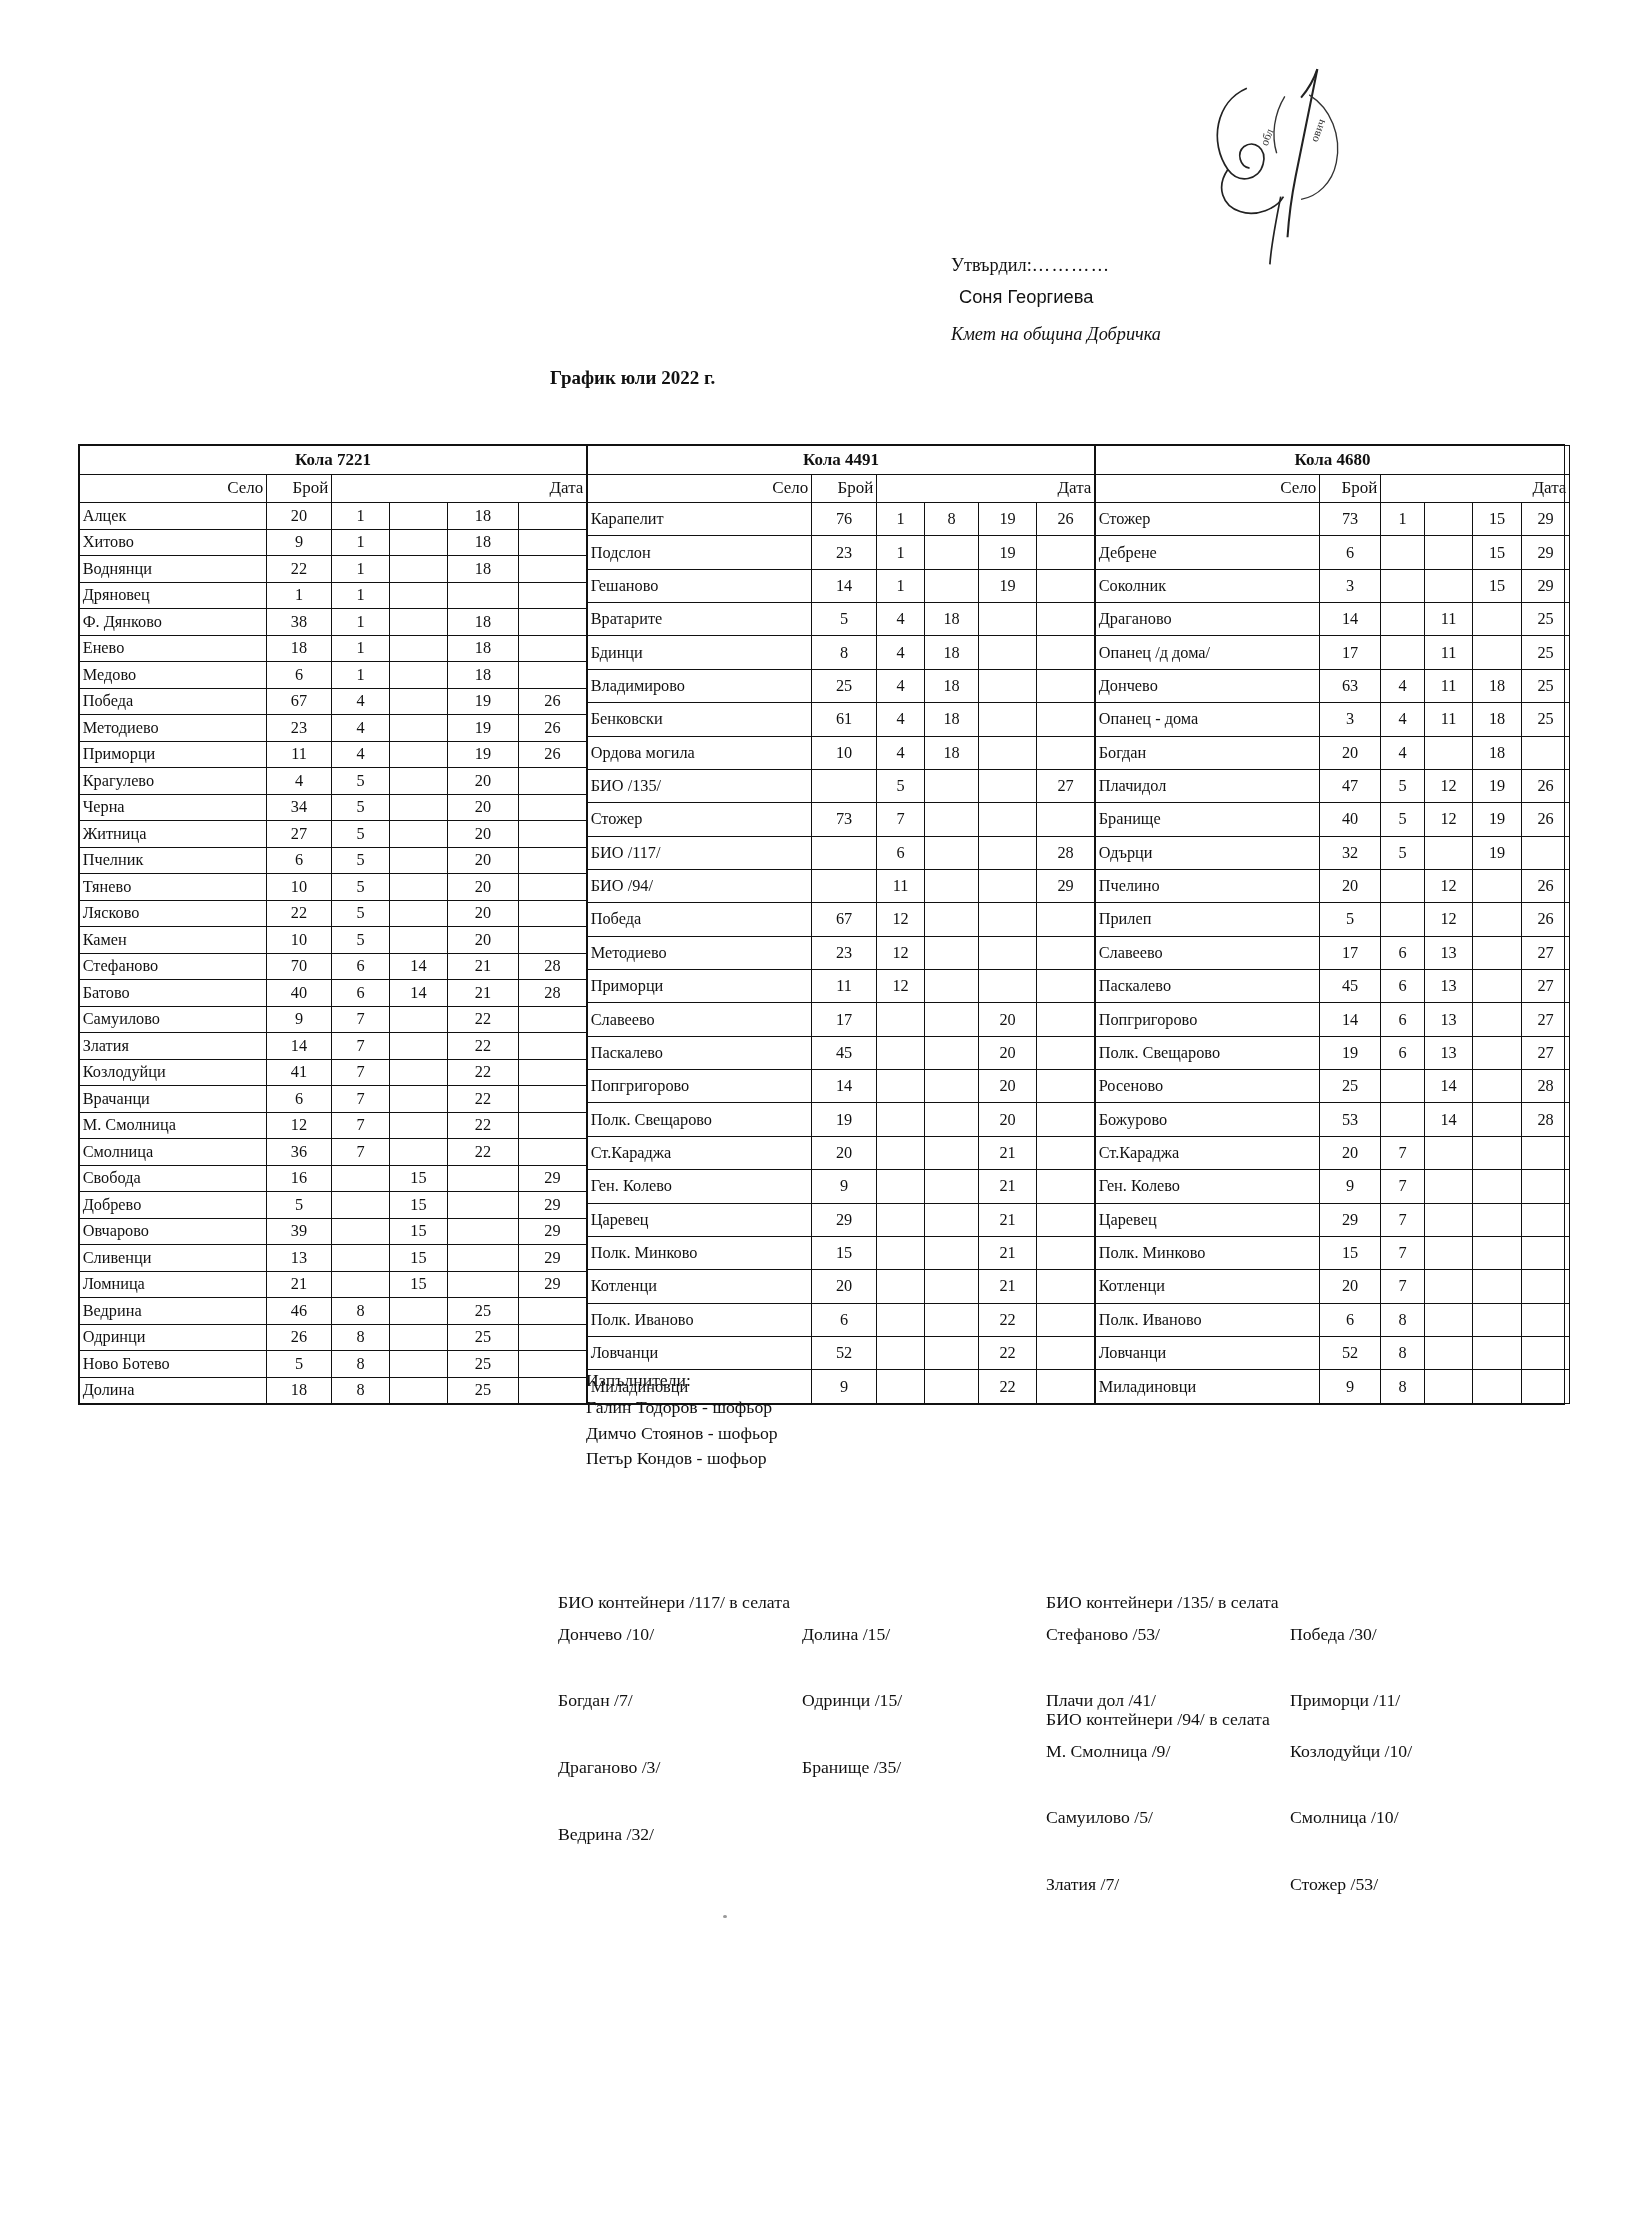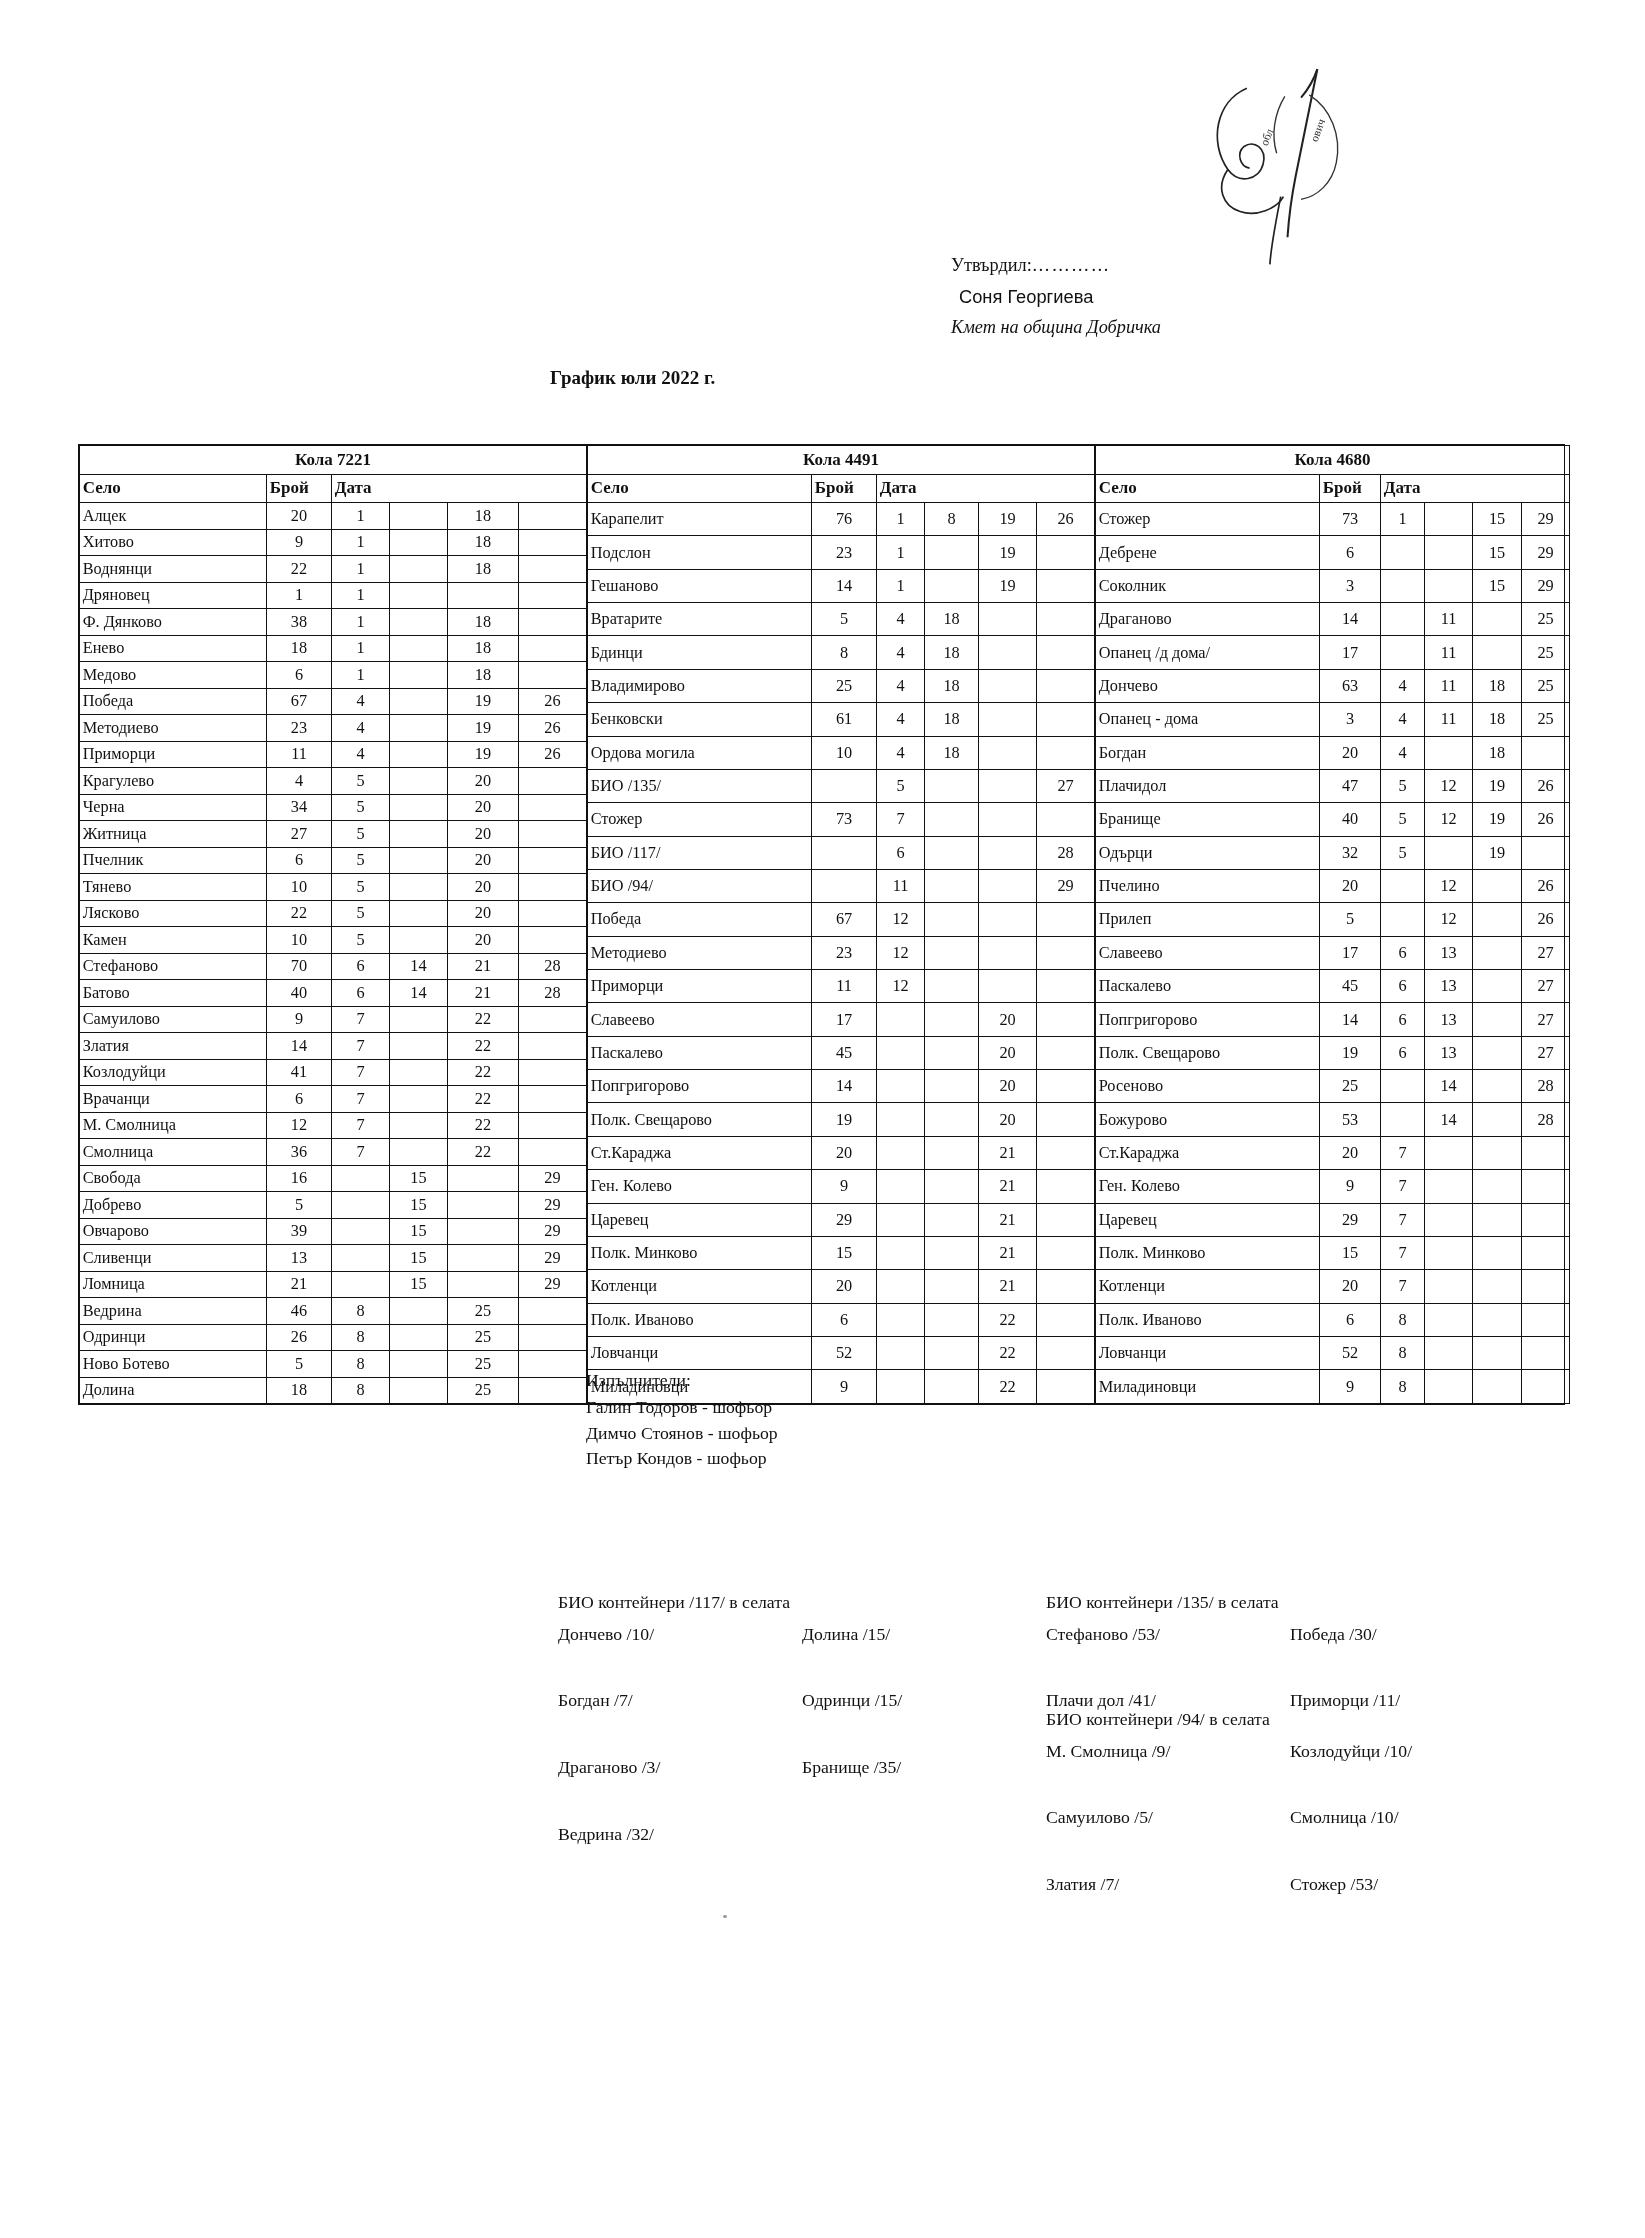--- a/index.html
+++ b/index.html
@@ -36,21 +36,21 @@
   .approve-dots {
     letter-spacing: 1.4px;
   }
   .approve-name {
     margin-top: 9.5px;
     font-size: 18.3px;
     font-family: "Liberation Sans", sans-serif;
     margin-left: 8px;
   }
   .approve-role {
-    margin-top: 9px;
+    margin-top: 16px;
     font-size: 18.3px;
     font-style: italic;
   }
 
   .signature {
     position: absolute;
     left: 1114px;
     top: 61px;
     width: 244px;
     height: 217px;
@@ -89,22 +89,22 @@
     overflow: hidden;
     white-space: nowrap;
   }
   table.sched th.car-title {
     font-weight: bold;
     font-size: 17px;
     text-align: center;
     height: 28.5px;
   }
   table.sched th.sub {
-    font-weight: bold;
-    text-align: left;
+    font-weight: normal;
+    text-align: right;
     font-size: 17px;
     height: 28.5px;
   }
   td.village { text-align: left; padding-left: 5.4px; }
   td.num { text-align: center; }
   td.date { text-align: center; }
 
   
   .t1 { width: 506px; }
   .t1 col.c-village { width: 187px; }

